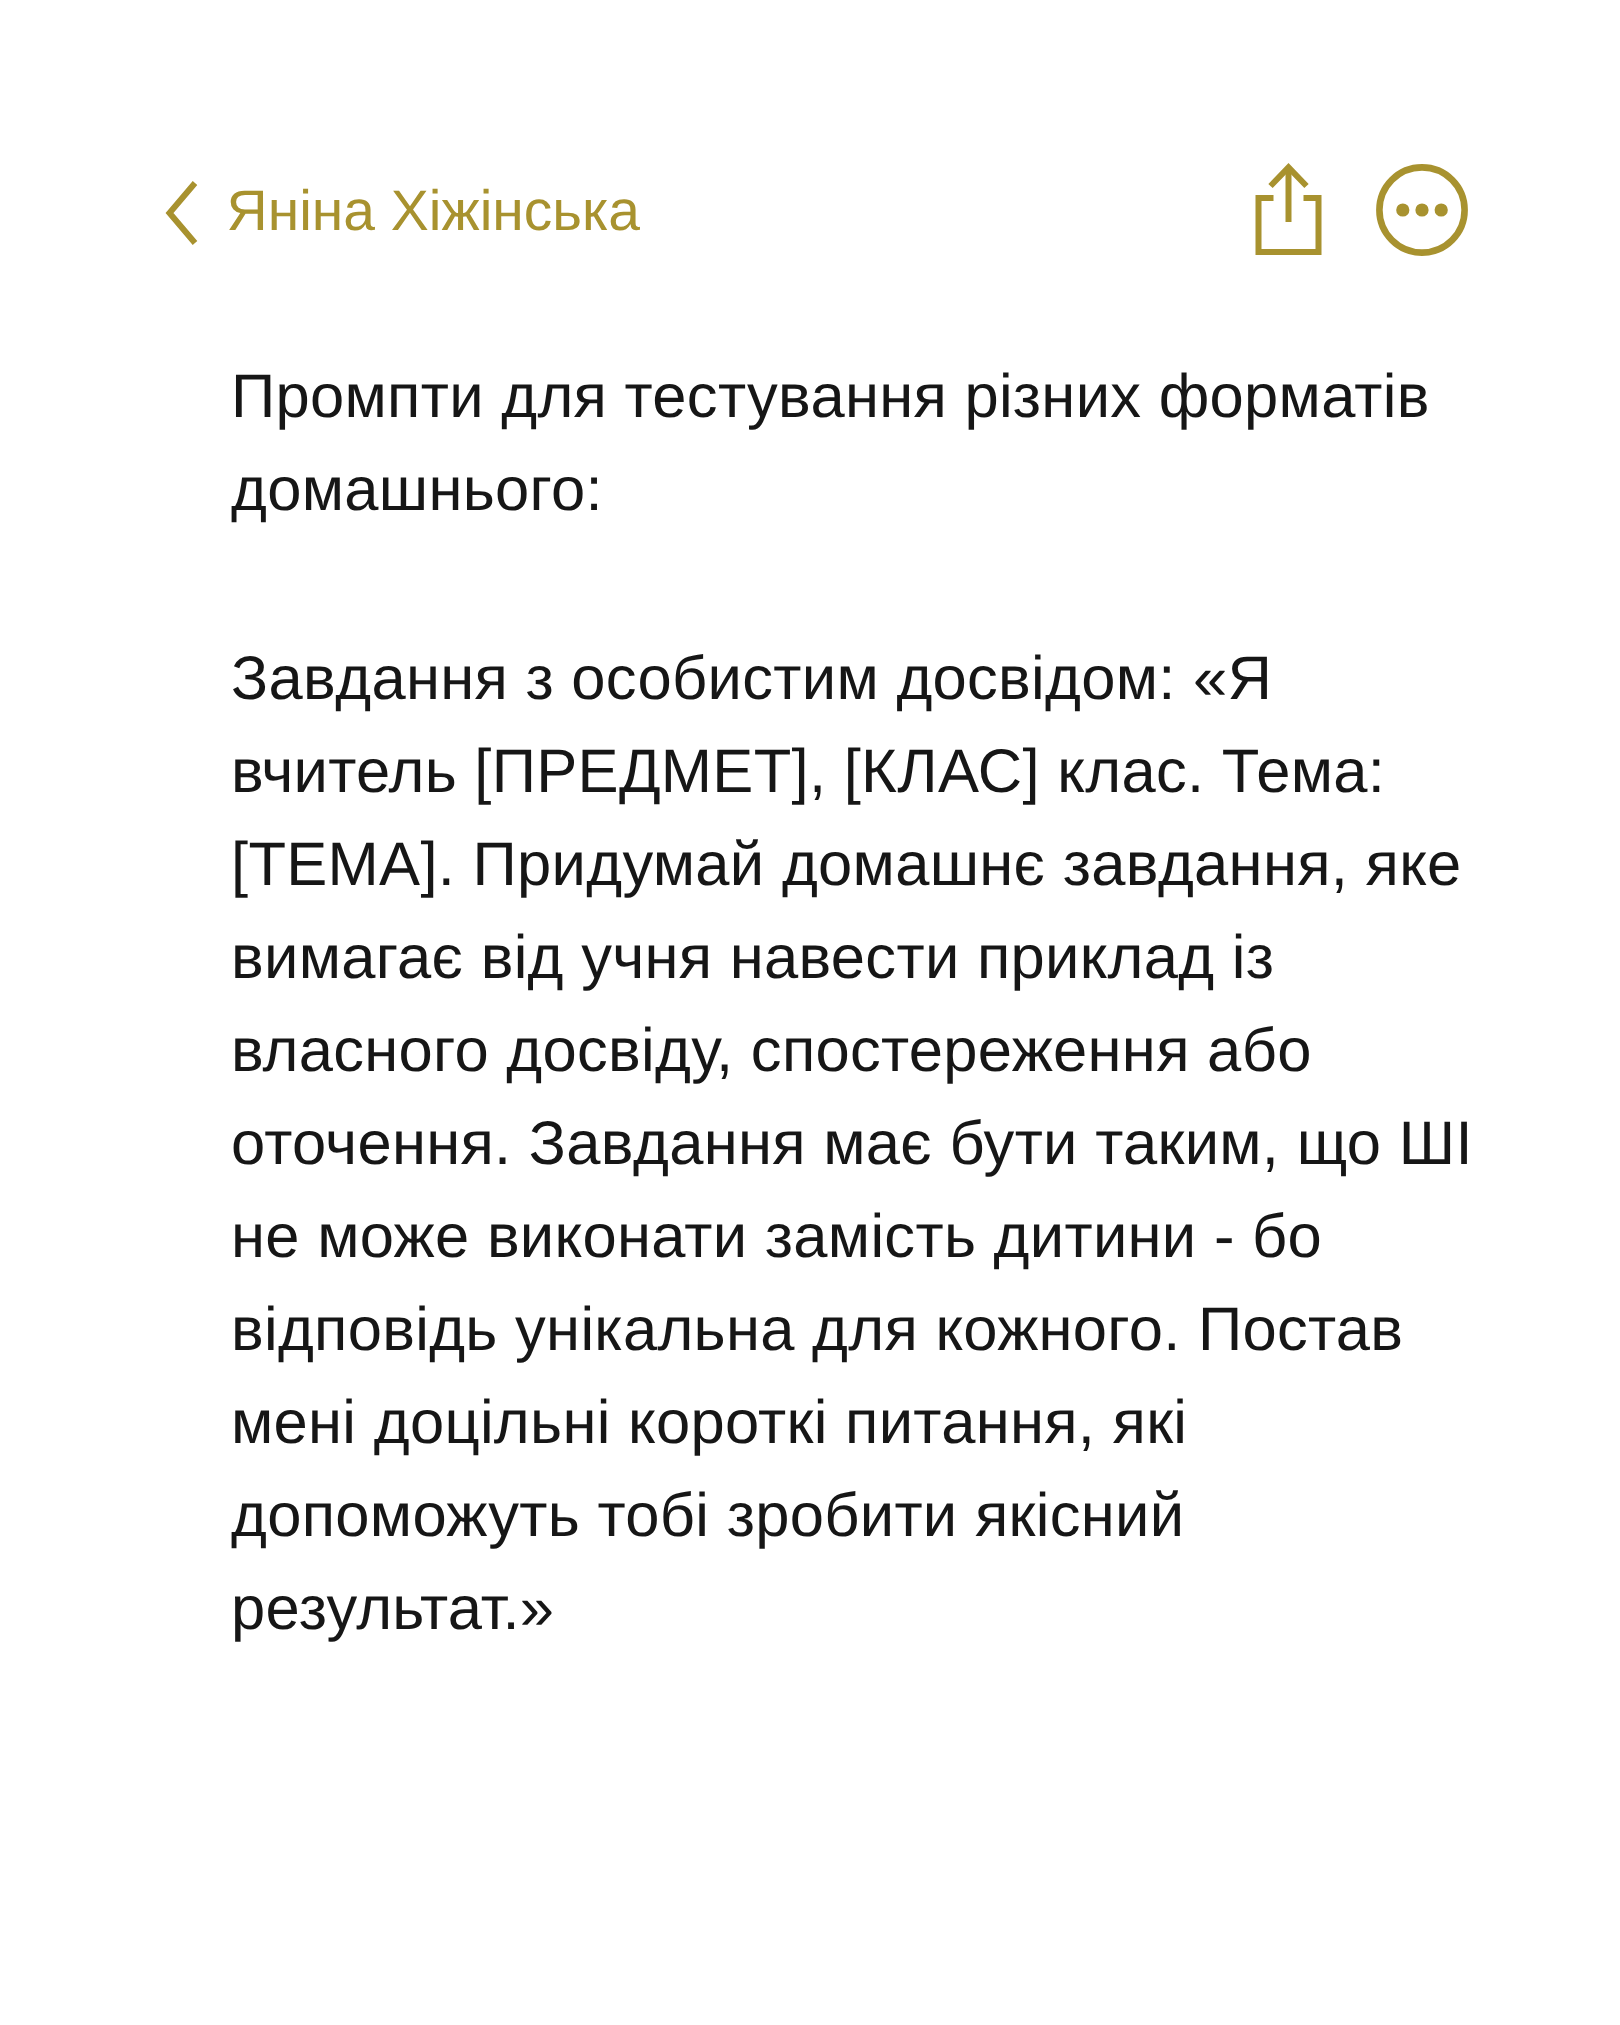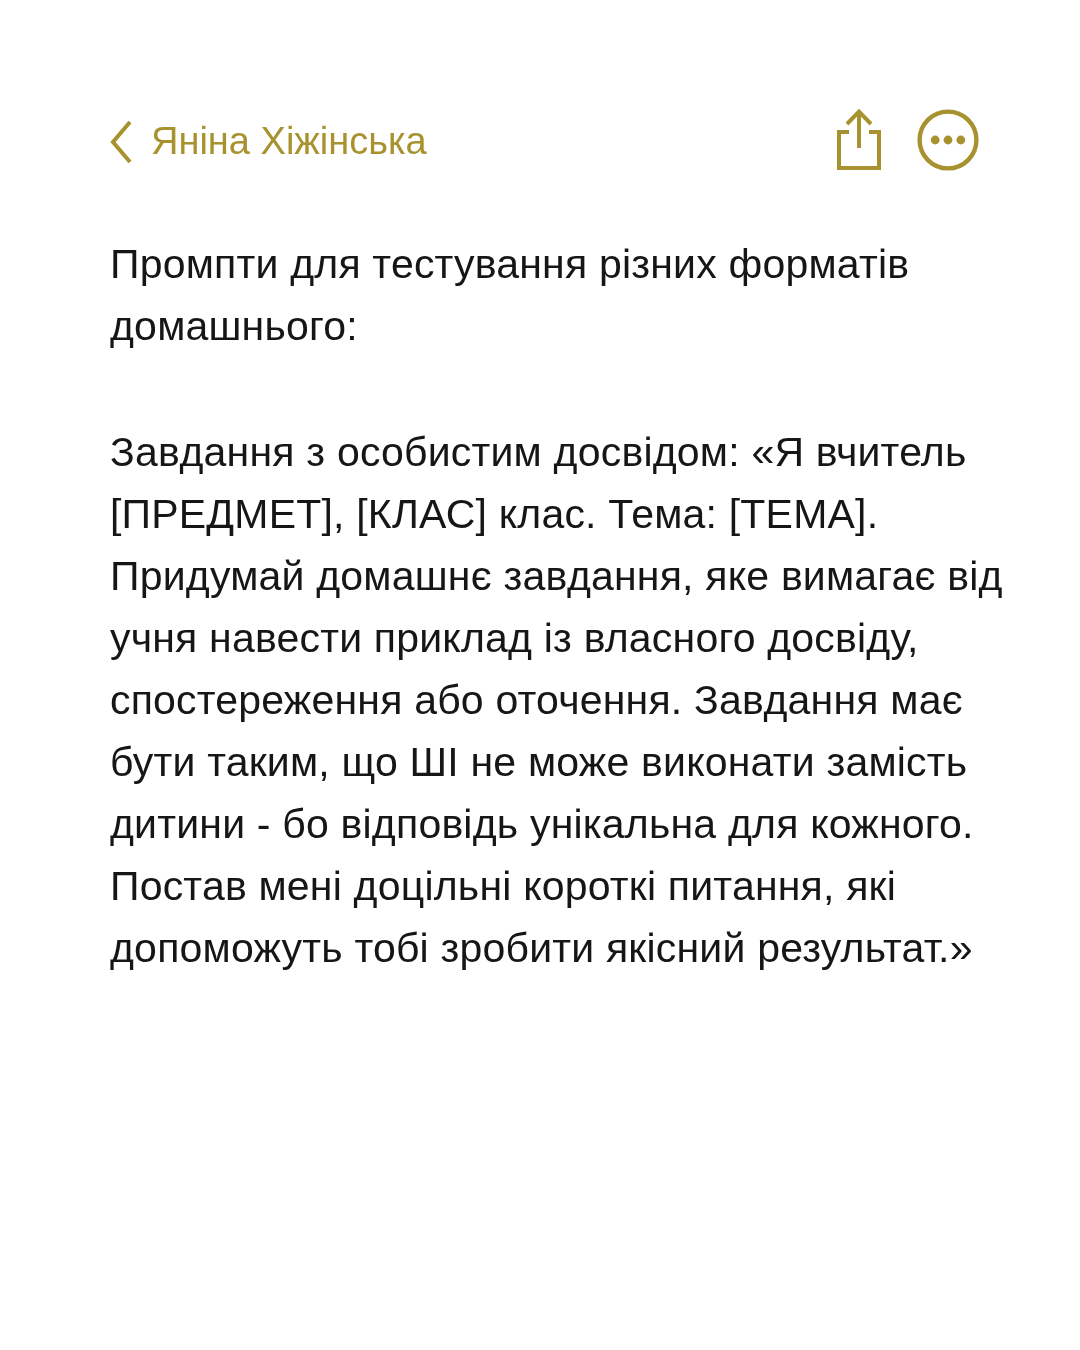--- a/index.html
+++ b/index.html
@@ -43,20 +43,21 @@
     justify-content: center;
     color: #A8922F;
   }
   .note-content {
     padding: 0 70px 0 110px;
     margin-top: 58px;
     color: #161616;
     font-size: 41px;
     line-height: 62px;
     letter-spacing: 0.2px;
+    margin-left: 44px;
   }
   .note-paragraph { margin: 0; }
   .note-paragraph + .note-paragraph { margin-top: 64px; }
   .bold-lead { font-weight: 400; }
 </style>
 </head>
 <body>
 
 <header class="nav-bar">
   <button class="back-button">

